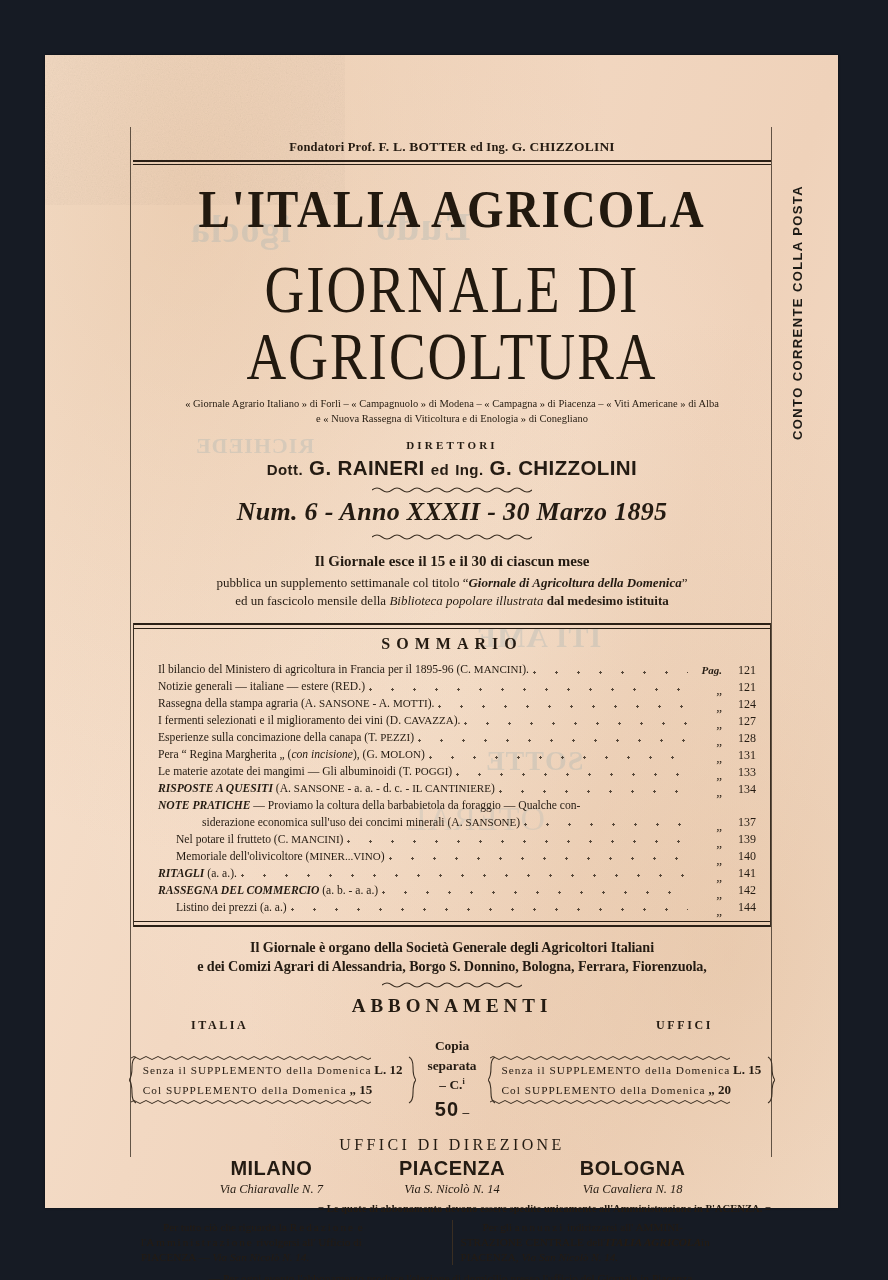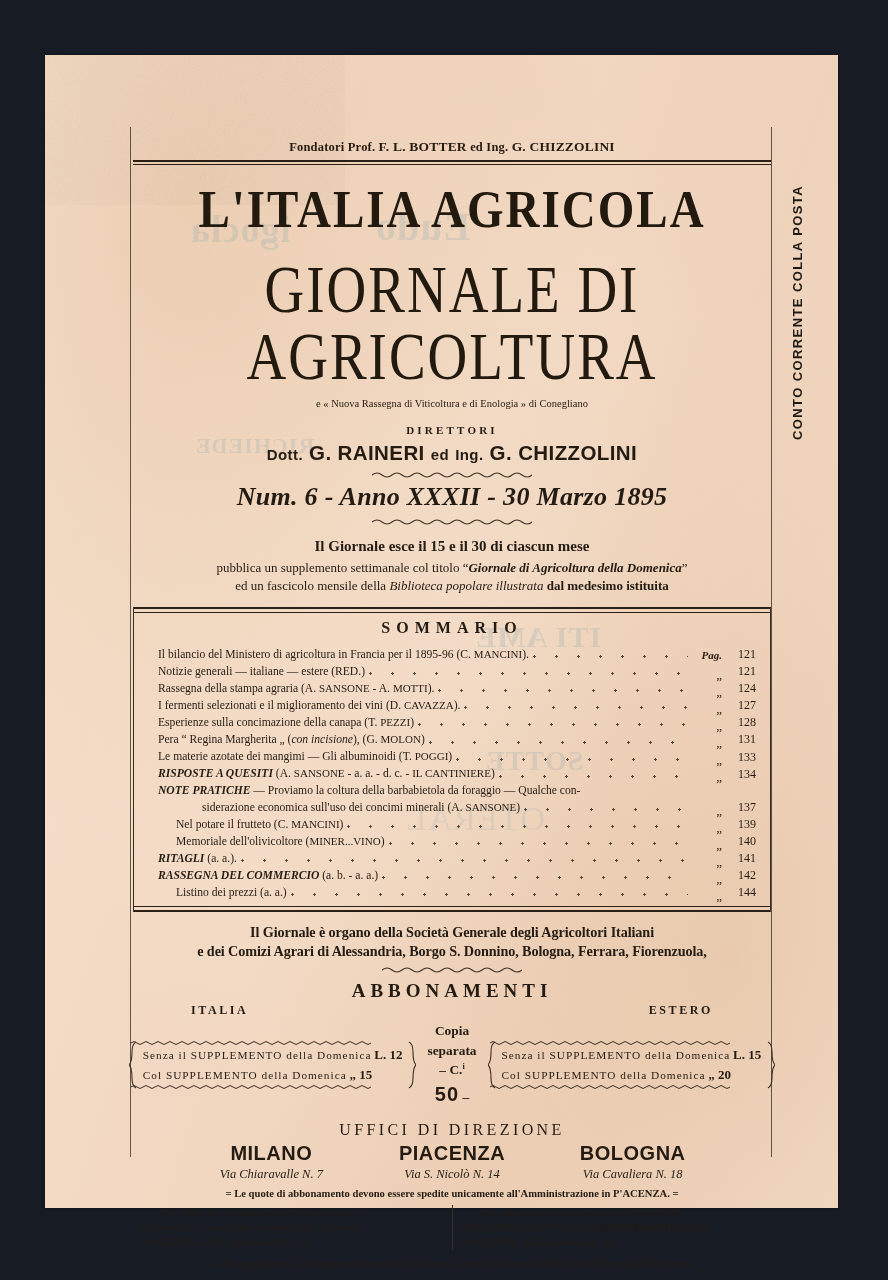--- a/index.html
+++ b/index.html
@@ -115,21 +115,21 @@
   .abbline .sp{letter-spacing:1px;}
   .copia{padding:0 13px;text-align:center;font-size:13.4px;font-weight:bold;line-height:1.45;}
   .copia .fifty{font-size:20px;letter-spacing:1px;font-family:"Liberation Sans",sans-serif;}
   .copia sup{font-size:8px;}
 
   .uffici{text-align:center;font-size:16px;letter-spacing:3.4px;margin-top:12px;}
   .cities{display:flex;justify-content:space-between;padding:0 48px;margin-top:3px;}
   .city{text-align:center;flex:1;}
   .city .nm{font-size:20px;font-weight:bold;font-family:"Liberation Sans",sans-serif;letter-spacing:.5px;}
   .city .ad{font-size:12.5px;font-style:italic;margin-top:2px;}
-  .quote{text-align:center;font-size:10.6px;font-weight:bold;margin-top:6px;}
+  .quote{text-align:right;font-size:10.6px;font-weight:bold;margin-top:6px;}
 
   .notes{display:flex;margin-top:6px;border-top:0;}
   .notes .col{flex:1;font-size:11.2px;line-height:1.35;padding:0 8px;}
   .notes .col.l{text-align:left;border-right:1px solid #3a2e22;}
   .notes .col.r{text-align:left;}
   .notes .col.l .ind{text-indent:22px;}
   .spaced{letter-spacing:2px;}
   .lastline{text-align:center;font-size:11.4px;margin-top:7px;}
 
   
@@ -175,20 +175,21 @@
       <span class="big">F. L. BOTTER</span>
       <span>ed Ing.</span>
       <span class="big">G. CHIZZOLINI</span>
     </div>
     <div class="dblrule"></div>
 
     <div class="title1">L'ITALIA AGRICOLA</div>
     <div class="title2">GIORNALE DI AGRICOLTURA</div>
 
     <div class="merged">
+      <div>« Giornale Agrario Italiano » di Forlì – « Campagnuolo » di Modena – « Campagna » di Piacenza – « Viti Americane » di Alba</div>
       <div>e « Nuova Rassegna di Viticoltura e di Enologia » di Conegliano</div>
     </div>
 
     <div class="direttori">DIRETTORI</div>
     <div class="directors">
       <span class="sm">Dott.</span>
       <span>G. RAINERI</span>
       <span class="sm">ed</span>
       <span class="sm">Ing.</span>
       <span>G. CHIZZOLINI</span>
@@ -314,21 +315,21 @@
       <div>e dei Comizi Agrari di Alessandria, Borgo S. Donnino, Bologna, Ferrara, Fiorenzuola,</div>
     </div>
 
     <svg class="sq2" viewBox="0 0 140 7" preserveAspectRatio="none">
       <path d="M0 4 q5 -4 10 0 t10 0 t10 0 t10 0 t10 0 t10 0 t10 0 t10 0 t10 0 t10 0 t10 0 t10 0 t10 0 t10 0" fill="none" stroke="#3a2e22" stroke-width="1.1"></path>
     </svg>
 
     <div class="abbtitle">ABBONAMENTI</div>
     <div class="abbhead">
       <span>ITALIA</span>
-      <span>ESTERO</span>
+      <span>UFFICI</span>
     </div>
 
     <div class="abbrow">
 
       <div class="wavybox">
         <svg class="wv t" viewBox="0 0 240 6" preserveAspectRatio="none">
             <path d="M0 3 q3 -3 6 0 t6 0 t6 0 t6 0 t6 0 t6 0 t6 0 t6 0 t6 0 t6 0 t6 0 t6 0 t6 0 t6 0 t6 0 t6 0 t6 0 t6 0 t6 0 t6 0 t6 0 t6 0 t6 0 t6 0 t6 0 t6 0 t6 0 t6 0 t6 0 t6 0 t6 0 t6 0 t6 0 t6 0 t6 0 t6 0 t6 0 t6 0 t6 0 t6 0" fill="none" stroke="#3a2e22" stroke-width="1"></path>
           </svg>
         <svg class="wv b" viewBox="0 0 240 6" preserveAspectRatio="none">
             <path d="M0 3 q3 -3 6 0 t6 0 t6 0 t6 0 t6 0 t6 0 t6 0 t6 0 t6 0 t6 0 t6 0 t6 0 t6 0 t6 0 t6 0 t6 0 t6 0 t6 0 t6 0 t6 0 t6 0 t6 0 t6 0 t6 0 t6 0 t6 0 t6 0 t6 0 t6 0 t6 0 t6 0 t6 0 t6 0 t6 0 t6 0 t6 0 t6 0 t6 0 t6 0 t6 0" fill="none" stroke="#3a2e22" stroke-width="1"></path>

